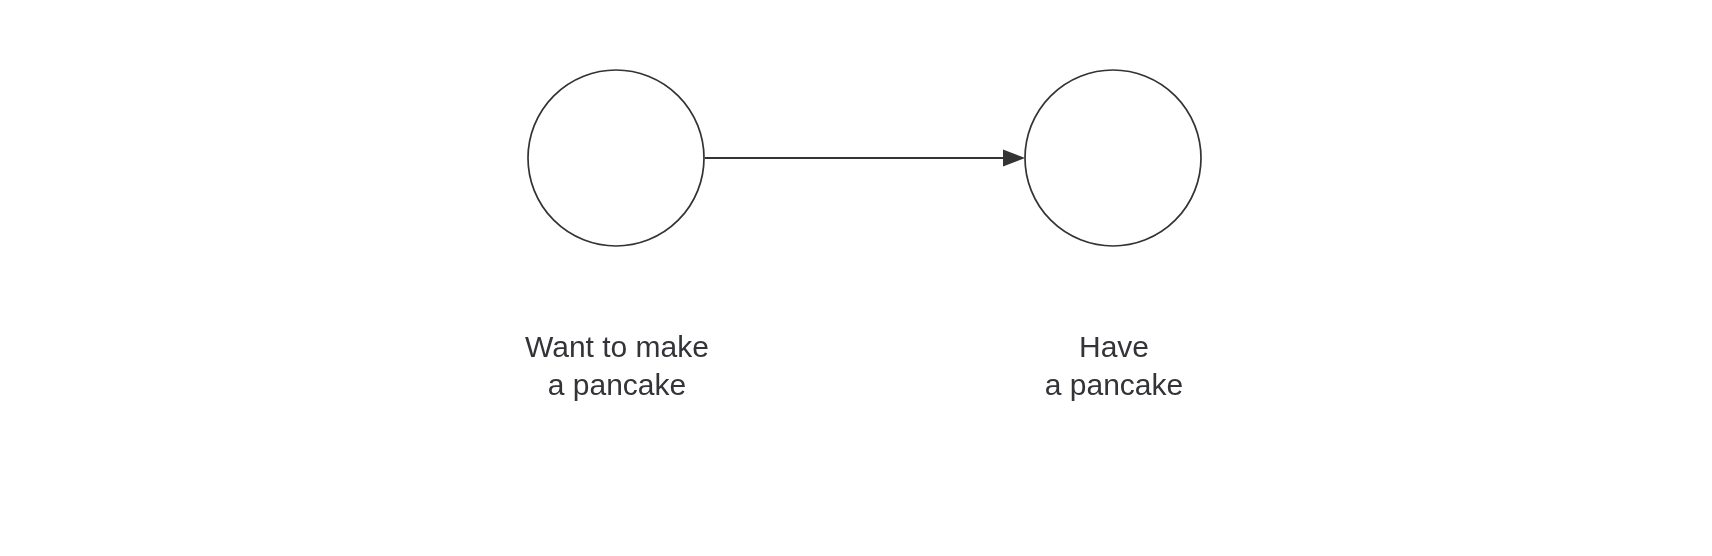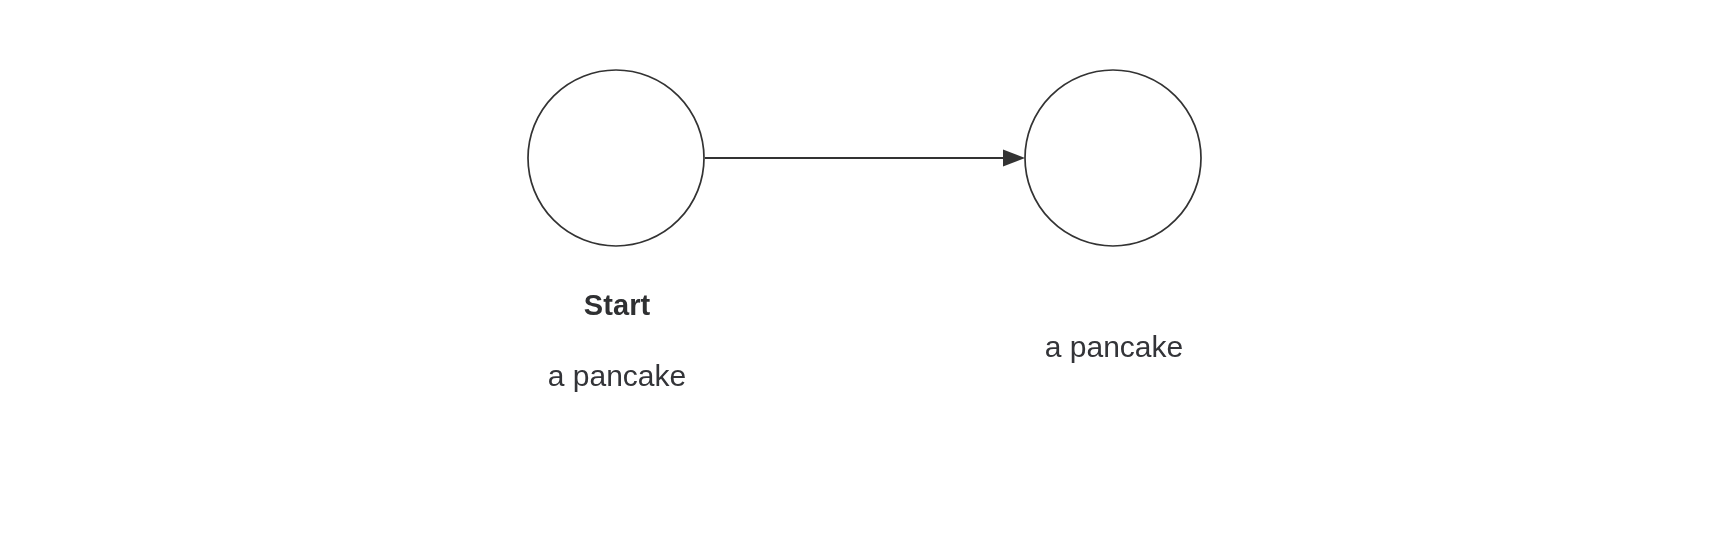--- a/index.html
+++ b/index.html
@@ -73,25 +73,26 @@
       <line x1="705" y1="158" x2="1008" y2="158" stroke="#333333" stroke-width="2.2" stroke-linecap="butt"></line>
       <polygon points="1025,158 1003,149.5 1003,166.5" fill="#333333"></polygon>
     </g>
 
     <circle cx="616" cy="158" r="88" fill="#ffffff" stroke="#333333" stroke-width="1.7"></circle>
 
     <circle cx="1113" cy="158" r="88" fill="#ffffff" stroke="#333333" stroke-width="1.7"></circle>
   </svg>
 
   <div class="node-text" id="node-start-text">
-    <div class="node-title">Start</div>
     <div class="node-desc">
+      <span class="desc-line">Want to make</span>
       <span class="desc-line">a pancake</span>
     </div>
   </div>
 
   <div class="node-text" id="node-end-text">
     <div class="node-desc">
+      <span class="desc-line">Have</span>
       <span class="desc-line">a pancake</span>
     </div>
   </div>
 
 </div>
 
 </body></html>

